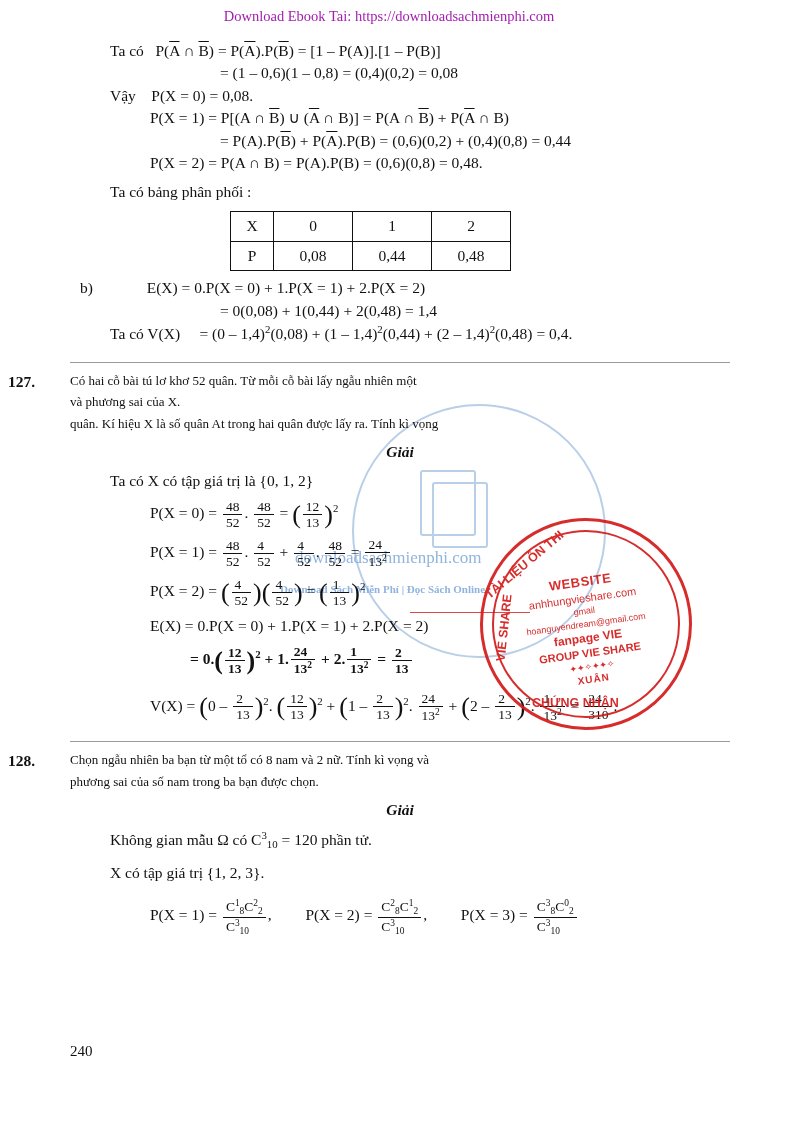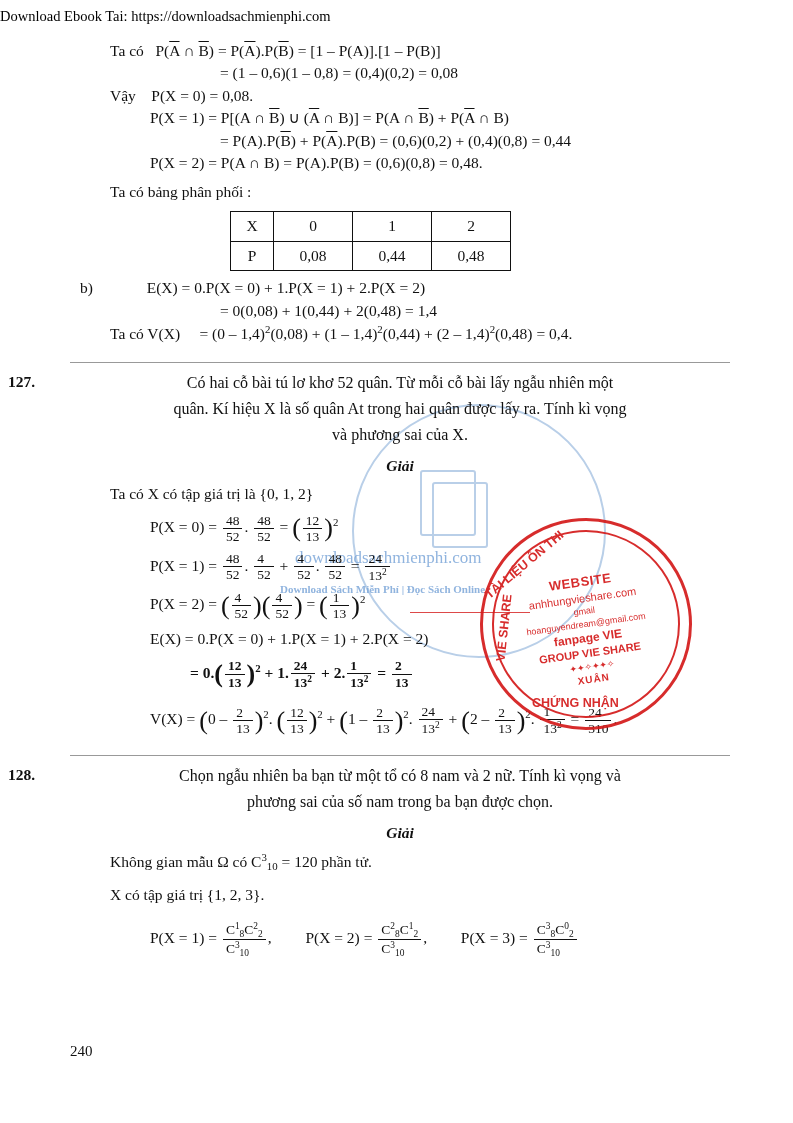--- a/index.html
+++ b/index.html
@@ -7,22 +7,22 @@
     width:793px;height:1123px;
     background:#ffffff;
     font-family:"Liberation Serif", serif;
     color:#111;
     position:relative;
     overflow:hidden;
   }
   .page{position:relative;width:793px;height:1123px;}
 
   .banner{
-    position:absolute;left:0;right:15px;
-    color:#000000;font-size:14.5px;font-family:"Liberation Serif",serif;
+    position:absolute;left:0;right:15px;text-align:center;
+    color:#a21caf;font-size:14.5px;font-family:"Liberation Serif",serif;
   }
   .banner.top{top:8px;}
   .banner.bottom{top:1089px;}
 
   .content{
     position:absolute;left:70px;top:40px;width:660px;
     font-size:15.5px;line-height:1.45;
   }
 
   .line{position:relative;white-space:nowrap;}
@@ -53,21 +53,21 @@
   .exercise{
     position:relative;
     margin-top:14px;
     border-top:1px solid #999;
     padding-top:8px;
   }
   .exercise .num{
     position:absolute;left:-62px;top:8px;
     font-weight:bold;font-size:15.5px;
   }
-  .exercise p{margin:0 0 2px 0;font-size:16px;line-height:1.5;text-align:center;}
+  .exercise p{margin:0 0 2px 0;font-size:13px;line-height:1.5;}
 
   .giai{
     text-align:center;font-style:italic;font-weight:bold;
     margin:8px 0 6px 0;font-size:15.5px;
   }
 
   
   .frac{
     display:inline-block;vertical-align:middle;
     text-align:left;font-size:13.5px;line-height:1.12;
@@ -202,22 +202,22 @@
 
     <div class="line indent3">= 0(0,08) + 1(0,44) + 2(0,48) = 1,4</div>
 
     <div class="line indent1">
       Ta có V(X)&nbsp;&nbsp;&nbsp;&nbsp; =  (0 – 1,4)<sup>2</sup>(0,08) + (1 – 1,4)<sup>2</sup>(0,44) + (2 – 1,4)<sup>2</sup>(0,48) = 0,4.
     </div>
 
     <div class="exercise" style="margin-top:16px;">
       <div class="num">127.</div>
       <p>Có hai cỗ bài tú lơ khơ 52 quân. Từ mỗi cỗ bài lấy ngẫu nhiên một</p>
+      <p>và phương sai của X.</p>
       <p>quân. Kí hiệu X là số quân At trong hai quân được lấy ra. Tính kì vọng</p>
-      <p>và phương sai của X.</p>
 
       <div class="giai">Giải</div>
 
       <div class="line indent1">Ta có X có tập giá trị là {0, 1, 2}</div>
 
       <div class="eqline i2">
         <span>P(X = 0) =</span>
         <span class="frac"><span class="n">48</span><span class="d">52</span></span>.
         <span class="frac"><span class="n">48</span><span class="d">52</span></span>
         = <span class="paren-big">(</span><span class="frac"><span class="n">12</span><span class="d">13</span></span><span class="paren-big">)</span><sup>2</sup>

